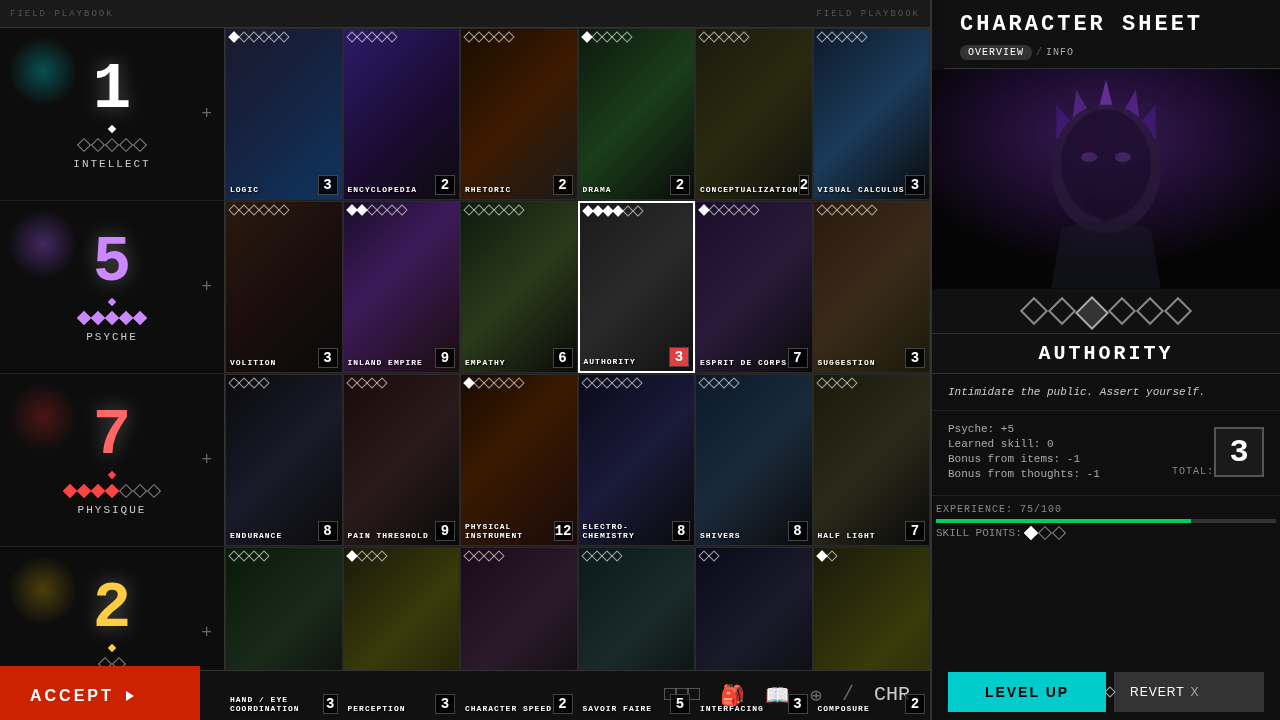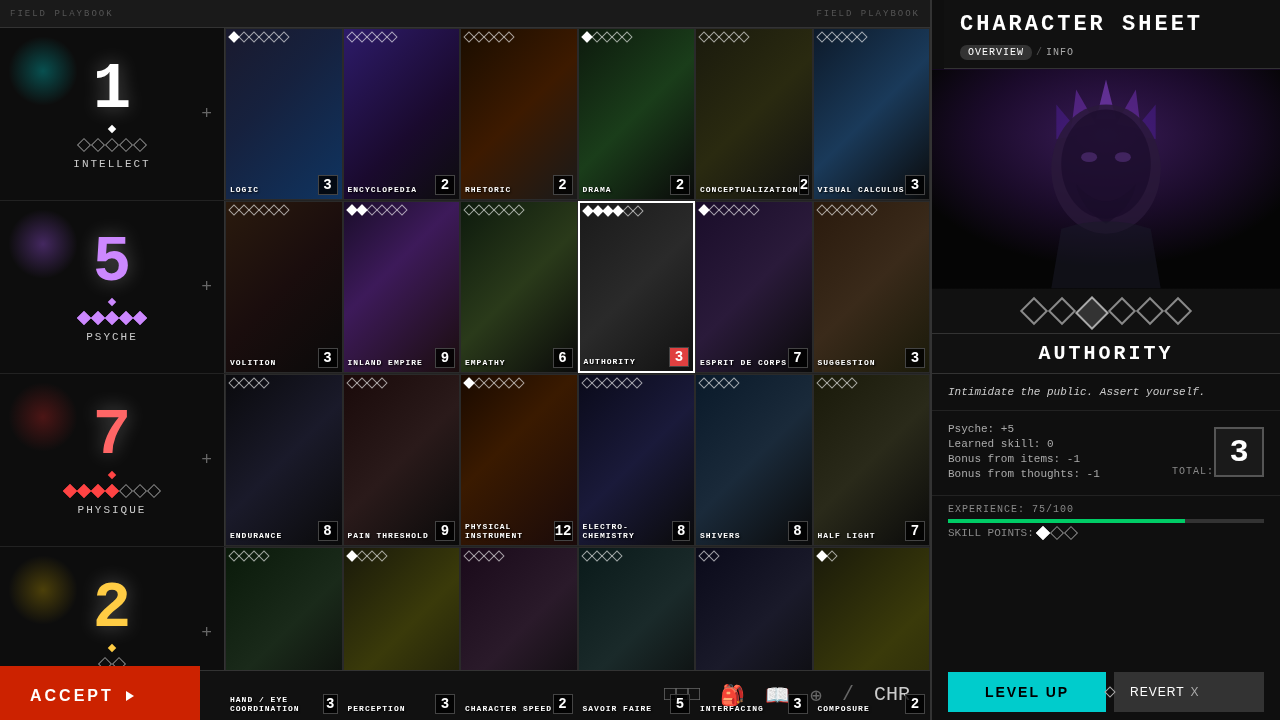--- a/index.html
+++ b/index.html
@@ -352,21 +352,21 @@
       display: flex;
       align-items: center;
       justify-content: center;
       font-size: 32px;
       font-weight: bold;
       color: white;
       margin-top: 4px;
     }
 
     .char-exp {
-      padding: 8px 16px;
+      padding: 8px 4px;
       background: #0f0f0f;
       border-top: 1px solid #222;
     }
 
     .exp-bar-container {
       height: 4px;
       background: #333;
       margin: 4px 0;
     }
 

